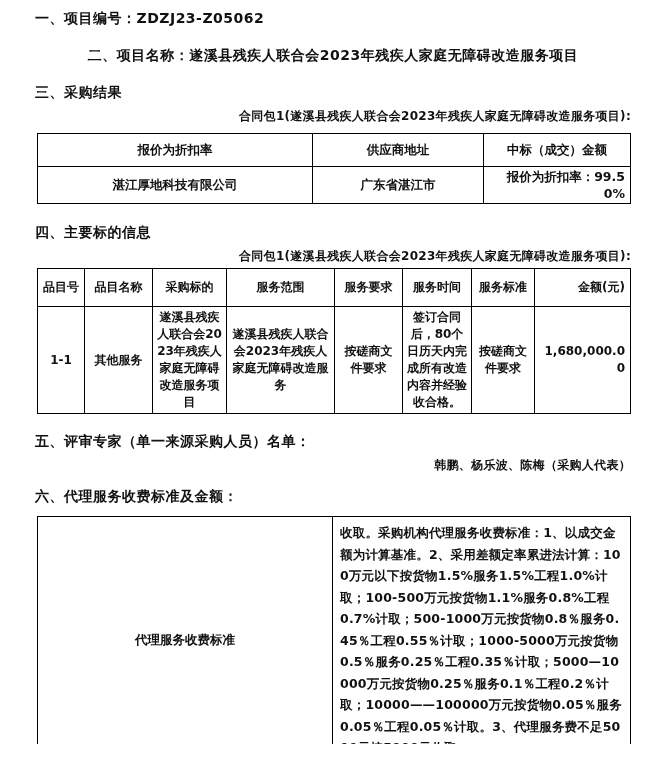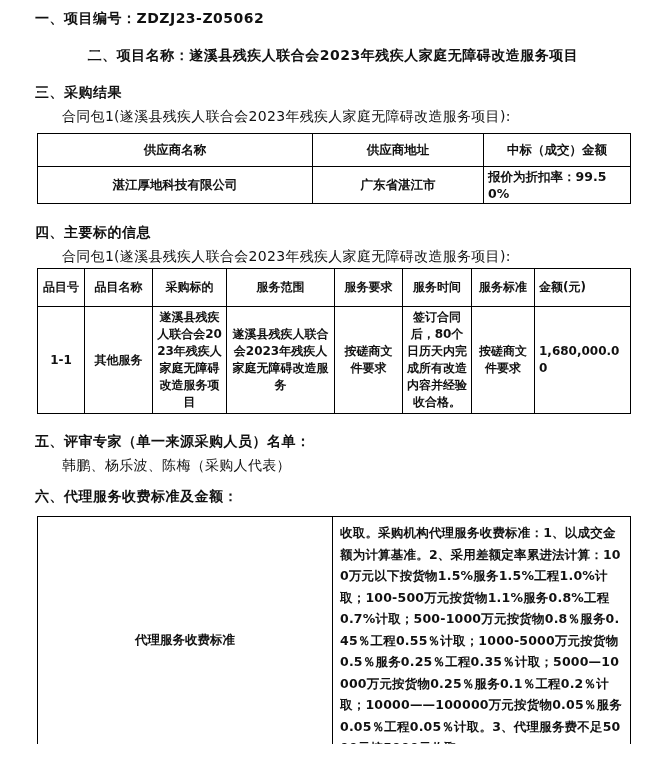--- a/index.html
+++ b/index.html
@@ -22,25 +22,26 @@
     font-weight: bold;
     line-height: 20px;
     letter-spacing: 0.5px;
   }
   .h2 { margin-top: 17px; text-align: center; }
   .h3 { margin-top: 17px; }
   .h4 { margin-top: 18px; }
   .h5 { margin-top: 17px; }
   .h6 { margin-top: 12px; }
   .subline {
-    font-size: 14px;
-    font-weight: normal;
+    font-size: 12px;
+    font-weight: bold;
     line-height: 17px;
     margin: 6px 0 0 27px;
     letter-spacing: 0.3px;
+    text-align: right;
   }
   table {
     border-collapse: collapse;
     table-layout: fixed;
     width: 593px;
     margin-left: 2px;
   }
   td, th {
     border: 1px solid #000000;
     font-weight: bold;
@@ -62,21 +63,21 @@
   .t3 .fee-label { font-size: 12.5px; }
   .t3 .fee-text {
     text-align: left;
     vertical-align: top;
     font-size: 12.5px;
     line-height: 21.5px;
     padding: 5px 8px 5px 7px;
     letter-spacing: 0.2px;
   }
   .t3 .fee-row td { height: 222px; }
-  .right { text-align: left; padding-right: 5px; }
+  .right { text-align: right; padding-right: 5px; }
 </style>
 </head>
 <body>
 
 <div class="doc">
 
   <div class="heading h1">一、项目编号：ZDZJ23-Z05062</div>
 
   <div class="heading h2">二、项目名称：遂溪县残疾人联合会2023年残疾人家庭无障碍改造服务项目</div>
 
@@ -84,21 +85,21 @@
   <div class="subline">合同包1(遂溪县残疾人联合会2023年残疾人家庭无障碍改造服务项目):</div>
 
   <table class="t1">
     <colgroup>
         <col style="width:275px">
         <col style="width:171px">
         <col style="width:147px">
       </colgroup>
     <tbody>
         <tr>
-      <th>供应商名称</th>
+      <th>报价为折扣率</th>
       <th>供应商地址</th>
       <th>中标（成交）金额</th>
     </tr>
     <tr>
       <td>湛江厚地科技有限公司</td>
       <td>广东省湛江市</td>
       <td class="right">报价为折扣率：99.50%</td>
     </tr>
   </tbody>
     </table>

